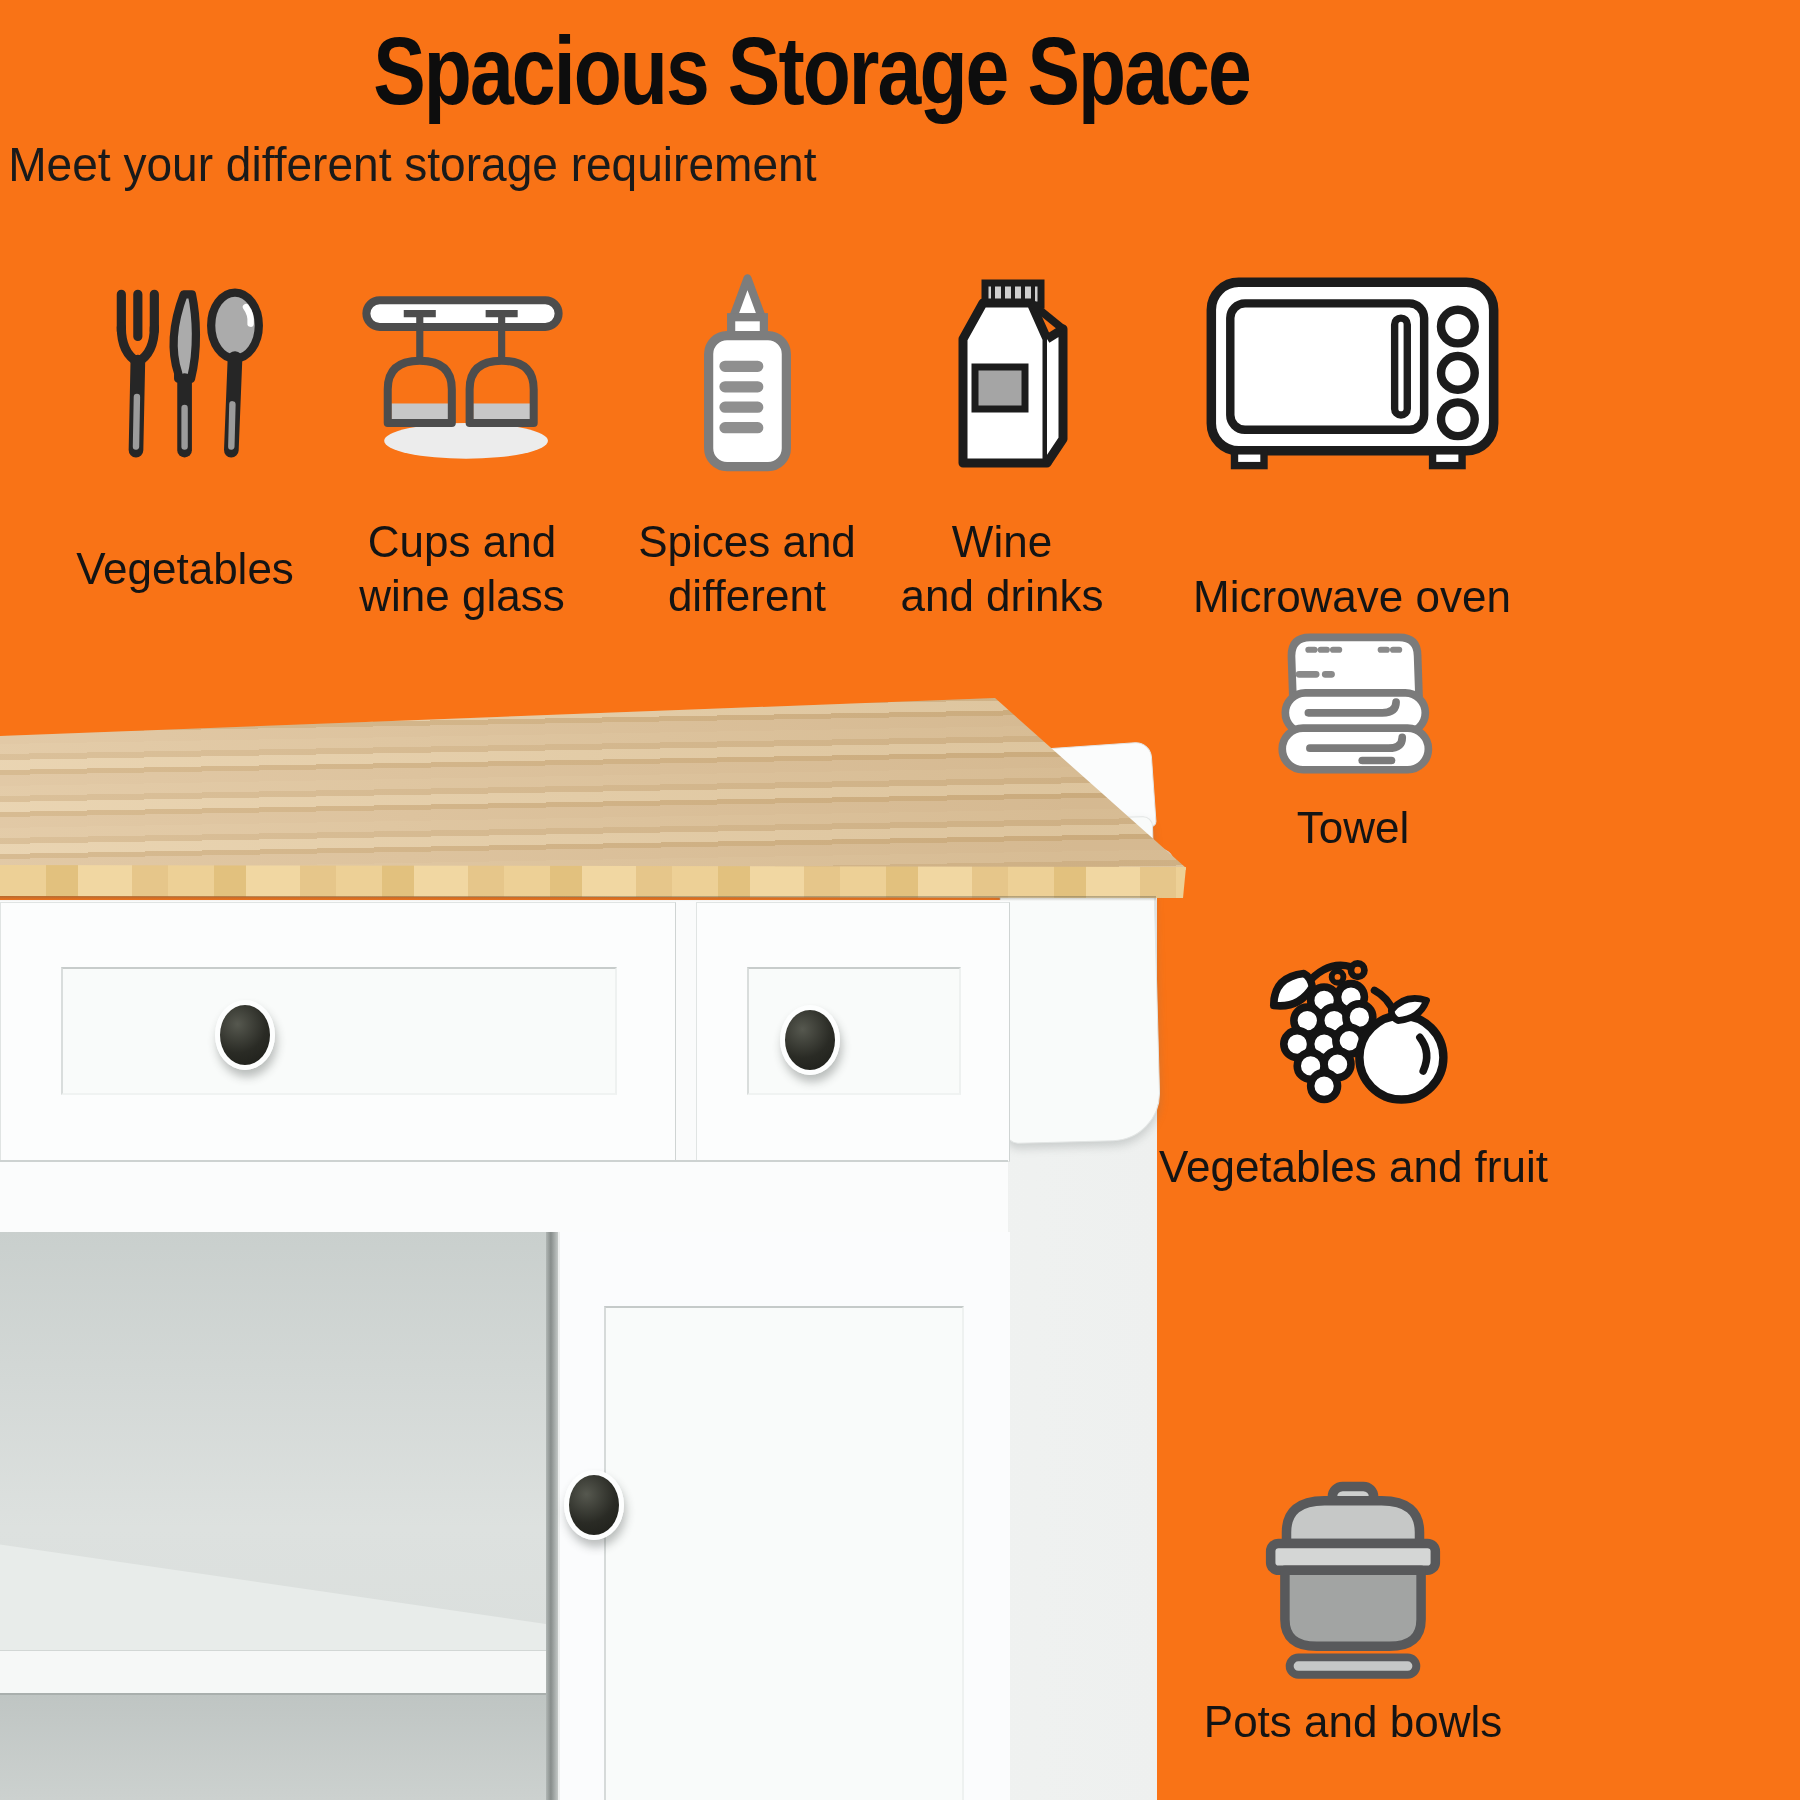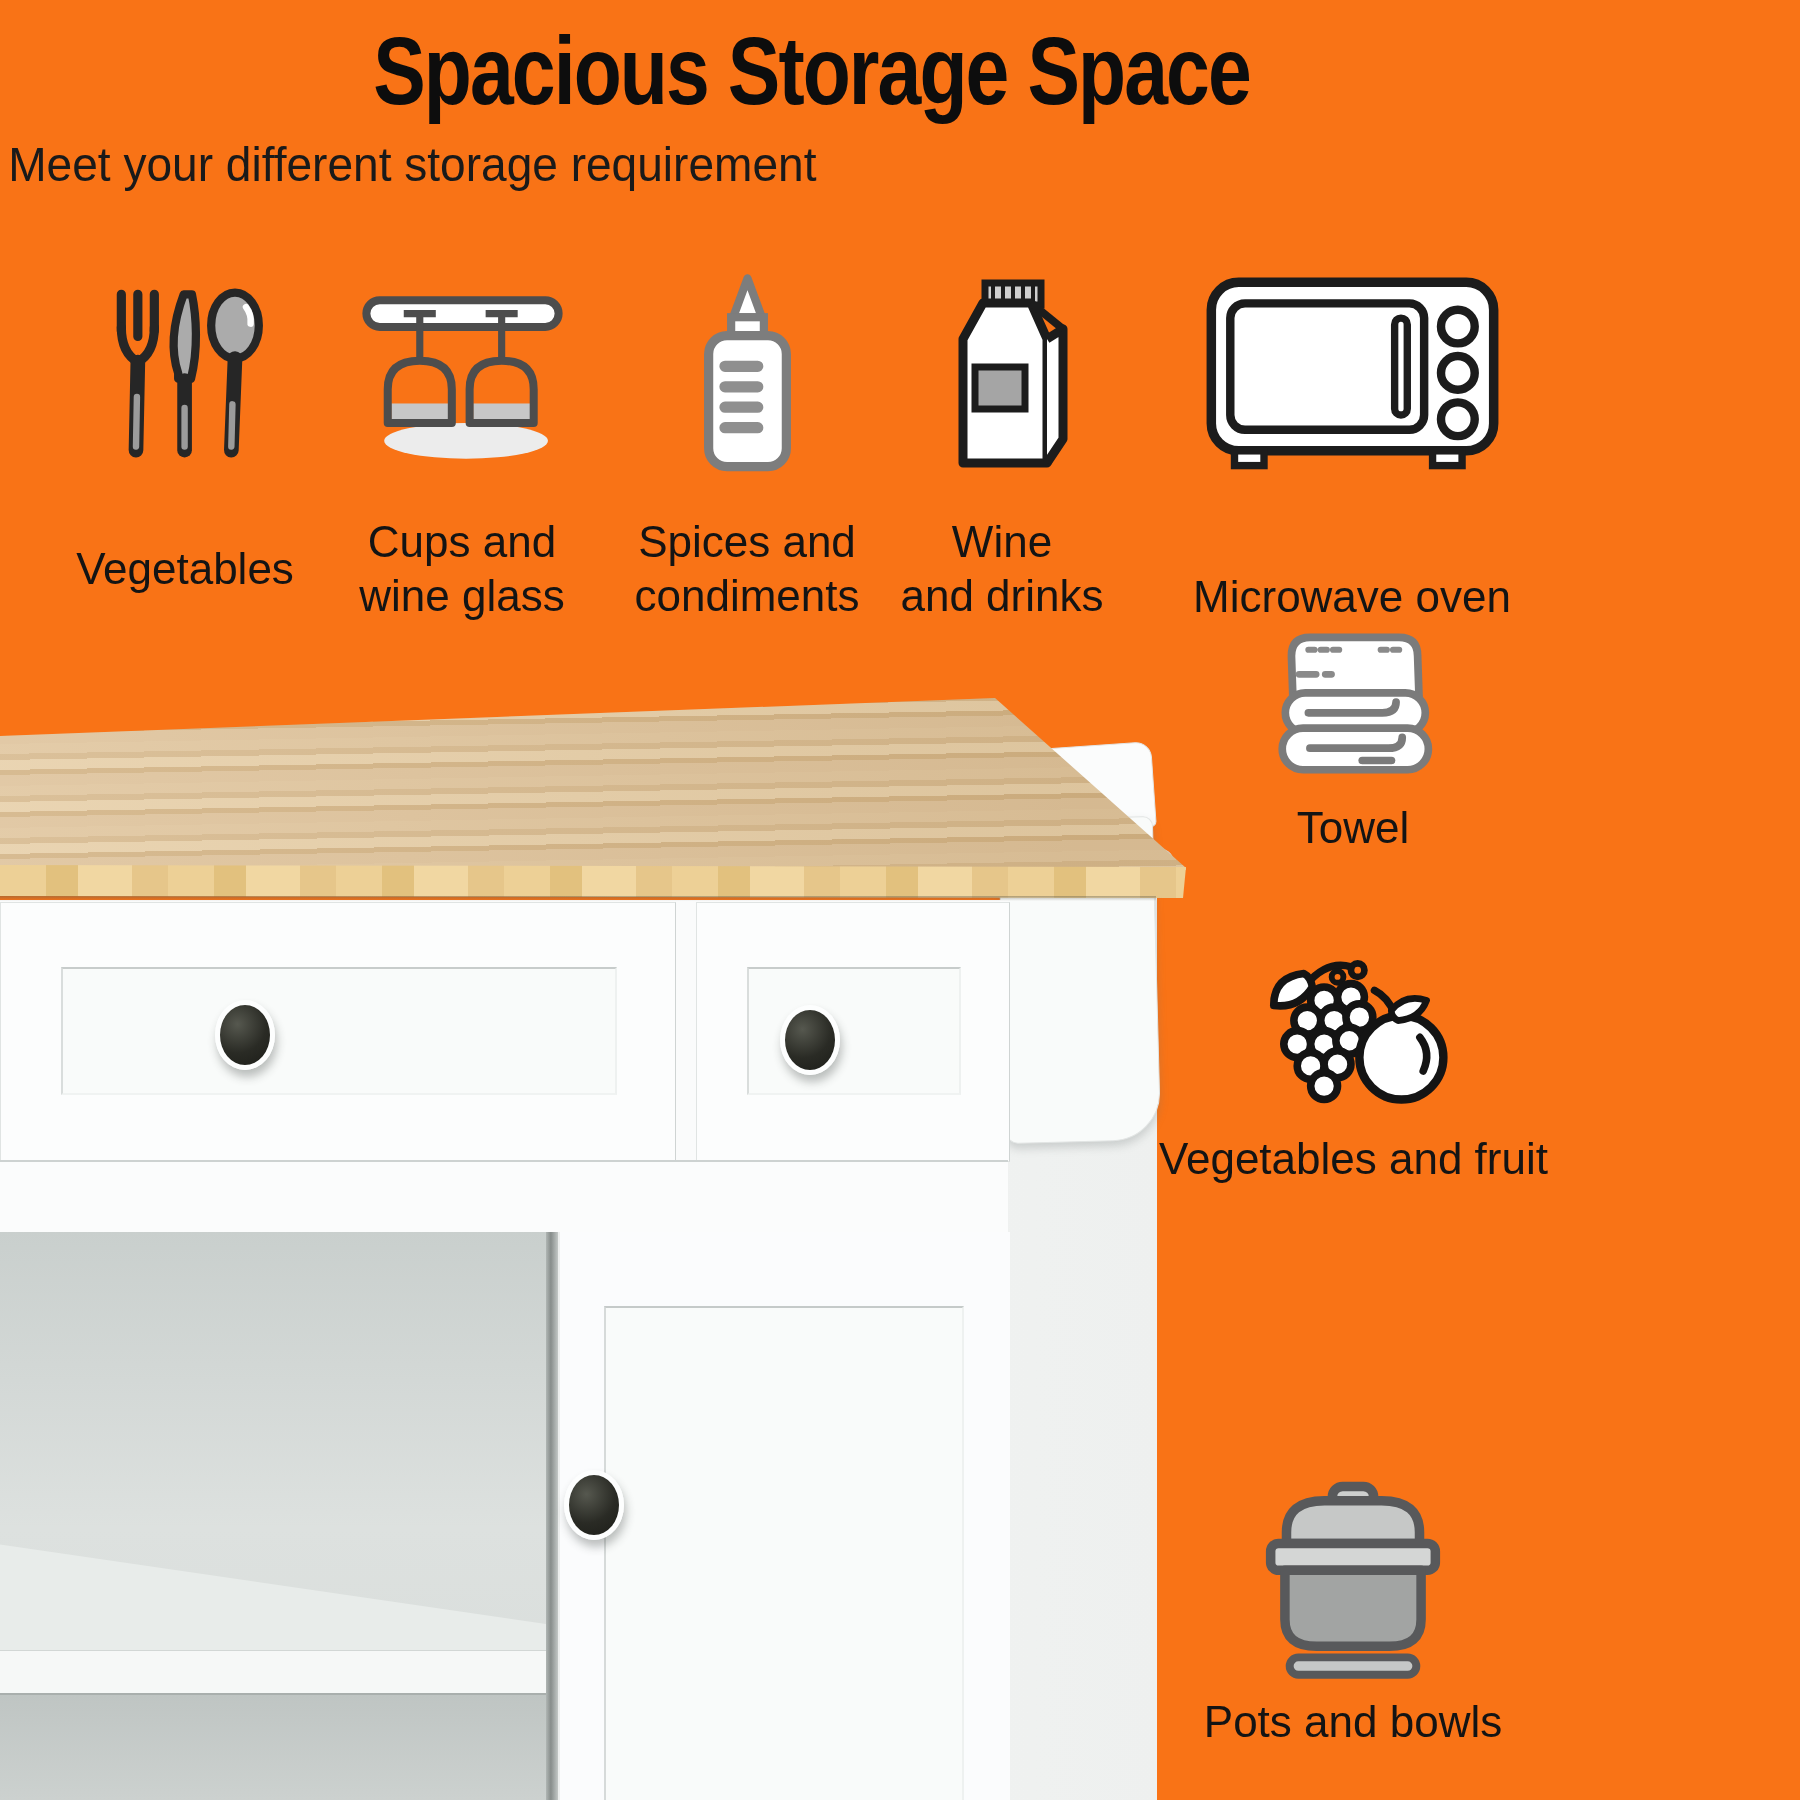--- a/index.html
+++ b/index.html
@@ -132,21 +132,21 @@
     <div class="icon-box">
       <svg width="135" height="205" viewBox="0 0 66 100" fill="none">
         <path d="M33 3 L26 22 H40 Z" fill="#ffffff" stroke="#7d7d7d" stroke-width="4" stroke-linejoin="round"></path>
         <rect x="25" y="22" width="16" height="9" fill="#ffffff" stroke="#7d7d7d" stroke-width="4"></rect>
         <rect x="14" y="31" width="38" height="64" rx="9" fill="#ffffff" stroke="#7d7d7d" stroke-width="4.5"></rect>
         <path d="M22 46 H38 M22 56 H38 M22 66 H38 M22 76 H38" stroke="#8f8f8f" stroke-width="5.5" stroke-linecap="round"></path>
       </svg>
     </div>
     <div class="label-box">
       <div class="feat-label">Spices and</div>
-      <div class="feat-label">condiments</div>
+      <div class="feat-label">different</div>
     </div>
   </div>
 
   <div class="col top-col" style="left:857px;top:262px;width:290px;justify-content:space-between;">
     <div class="icon-box">
       <svg width="150" height="200" viewBox="0 0 75 100" fill="none">
         <rect x="29" y="4" width="28" height="11" fill="#cfcfcf" stroke="#1c1c1c" stroke-width="3.5"></rect>
         <path d="M33 5 V14 M38 5 V14 M43 5 V14 M48 5 V14 M53 5 V14" stroke="#1c1c1c" stroke-width="2"></path>
         <path d="M18 32 L28 14 H52 L60 32 V94 H18 Z" fill="#ffffff" stroke="#1c1c1c" stroke-width="4.5" stroke-linejoin="round"></path>
         <path d="M60 32 L68 27 V82 L60 94" fill="#ffffff" stroke="#1c1c1c" stroke-width="4.5" stroke-linejoin="round"></path>
@@ -222,21 +222,21 @@
         <rect x="6" y="68" width="95" height="27" rx="13.5" fill="#ffffff" stroke="#7b7b7b" stroke-width="5"></rect>
         <path d="M24 81 H75 Q84 81 84 74" stroke="#7b7b7b" stroke-width="5" stroke-linecap="round" fill="none"></path>
         <path d="M58 89 H77" stroke="#7b7b7b" stroke-width="5" stroke-linecap="round"></path>
       </svg>
     </div>
     <div class="label-box" style="margin-top:8px;">
       <div class="feat-label">Towel</div>
     </div>
   </div>
 
-  <div class="col" style="left:1126px;top:948px;width:455px;">
+  <div class="col" style="left:1126px;top:948px;width:455px;gap:8px;">
     <div class="icon-box" style="height:172px;">
       <svg width="195" height="168" viewBox="0 0 115 100" fill="none">
         <path d="M30 20 Q42 6 56 10" stroke="#141414" stroke-width="4.5" stroke-linecap="round"></path>
         <circle cx="60" cy="12" r="4" stroke="#141414" stroke-width="4"></circle>
         <circle cx="48" cy="16" r="3.5" stroke="#141414" stroke-width="3.5"></circle>
         <path d="M28 14 Q10 16 10 33 Q25 35 33 22 Q32 16 28 14 Z" fill="#ffffff" stroke="#141414" stroke-width="4.5" stroke-linejoin="round"></path>
         <g stroke="#141414" stroke-width="4.5" fill="#ffffff">
           <circle cx="40" cy="30" r="8"></circle>
             <circle cx="56" cy="28" r="8"></circle>
           <circle cx="30" cy="42" r="8"></circle>

